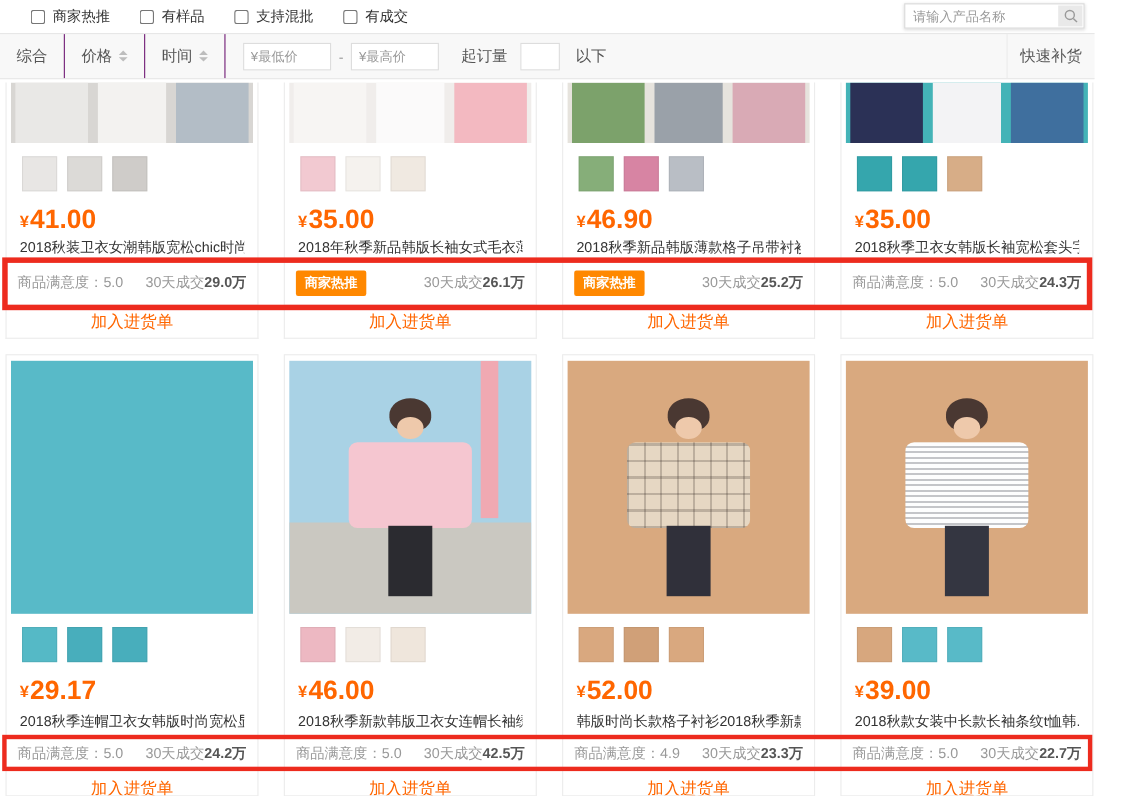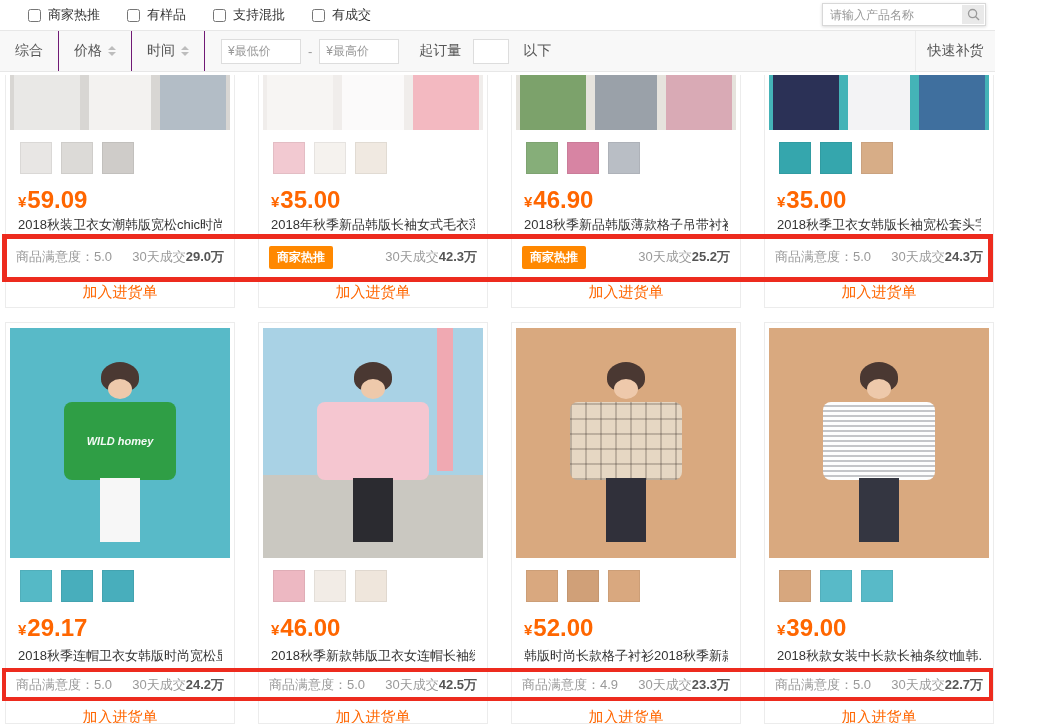--- a/index.html
+++ b/index.html
@@ -165,21 +165,21 @@
       <i class="p p1" style="background-color: rgb(243, 242, 240);"></i>
       <i class="p p2" style="background-color: rgb(179, 189, 198);"></i>
     </div>
     <div class="thumbs">
       <div class="thumb" style="background-color: rgb(232, 230, 228);"></div>
       <div class="thumb" style="background-color: rgb(220, 218, 215);"></div>
       <div class="thumb" style="background-color: rgb(207, 204, 201);"></div>
     </div>
     <div class="price">
       <span class="yen">¥</span>
-      <span class="amount">59.09</span>
+      <span class="amount">41.00</span>
     </div>
     <div class="title">2018秋装卫衣女潮韩版宽松chic时尚</div>
     <div class="satrow">
 
       <span class="sat-left"><span>商品满意度：</span><span>5.0</span></span>
       <span class="sales"><span>30天成交</span><span class="salesnum"><span>29.0</span><span>万</span></span></span>
     </div>
     <div class="addbtn">加入进货单</div>
   </div>
 
@@ -195,21 +195,21 @@
       <div class="thumb" style="background-color: rgb(240, 233, 225);"></div>
     </div>
     <div class="price">
       <span class="yen">¥</span>
       <span class="amount">35.00</span>
     </div>
     <div class="title">2018年秋季新品韩版长袖女式毛衣薄</div>
     <div class="satrow">
       <span class="hot-badge">商家热推</span>
 
-      <span class="sales"><span>30天成交</span><span class="salesnum"><span>42.3</span><span>万</span></span></span>
+      <span class="sales"><span>30天成交</span><span class="salesnum"><span>26.1</span><span>万</span></span></span>
     </div>
     <div class="addbtn">加入进货单</div>
   </div>
 
   <div class="card r1 has-badge">
     <div class="img" style="background-color: rgb(230, 227, 221);">
       <i class="p p0" style="background-color: rgb(124, 162, 107);"></i>
       <i class="p p1" style="background-color: rgb(154, 161, 169);"></i>
       <i class="p p2" style="background-color: rgb(217, 170, 181);"></i>
     </div>
@@ -252,28 +252,20 @@
       <span class="sat-left"><span>商品满意度：</span><span>5.0</span></span>
       <span class="sales"><span>30天成交</span><span class="salesnum"><span>24.3</span><span>万</span></span></span>
     </div>
     <div class="addbtn">加入进货单</div>
   </div>
 
   <div class="card r2">
     <div class="img" style="background-color: rgb(88, 186, 200);">
       <i class="accent"></i>
       <i class="floor"></i>
-      <div class="fig">
-        <i class="hair" style="background-color: rgb(74, 56, 50);"></i>
-        <i class="face" style="background-color: rgb(238, 201, 171);"></i>
-        <div class="torso" style="background-color: rgb(47, 158, 69);">
-          <span class="gtext">WILD homey</span>
-        </div>
-        <i class="legs" style="background-color: rgb(247, 247, 247);"></i>
-      </div>
     </div>
     <div class="thumbs">
       <div class="thumb" style="background-color: rgb(85, 185, 198);"></div>
       <div class="thumb" style="background-color: rgb(72, 174, 188);"></div>
       <div class="thumb" style="background-color: rgb(72, 174, 188);"></div>
     </div>
     <div class="price">
       <span class="yen">¥</span>
       <span class="amount">29.17</span>
     </div>

